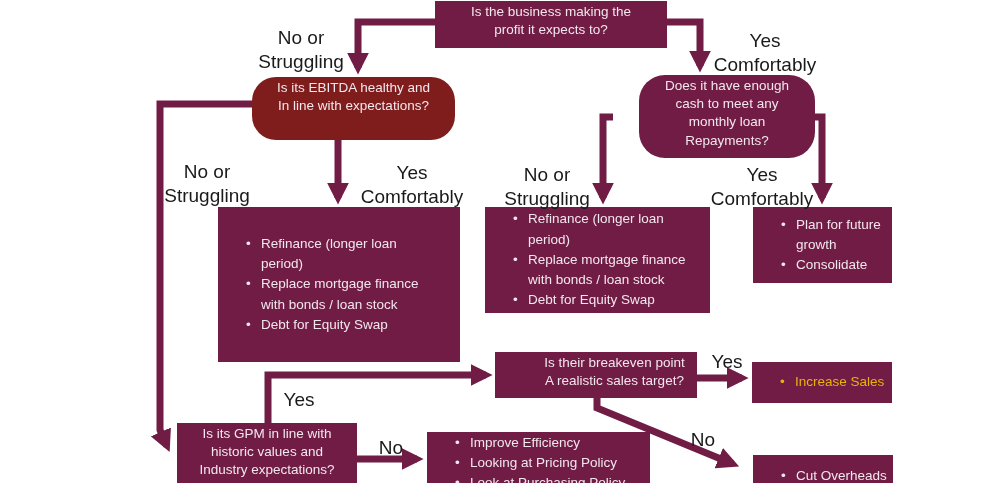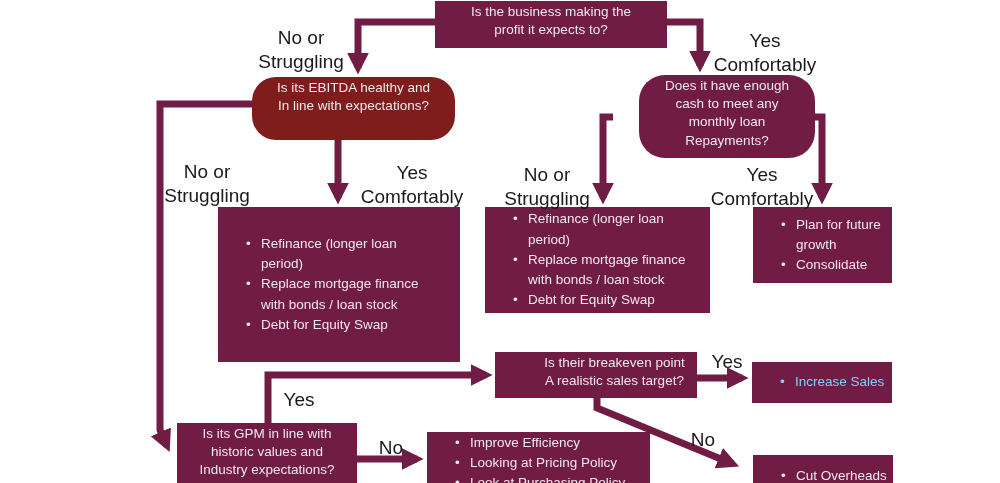--- a/index.html
+++ b/index.html
@@ -77,21 +77,21 @@
       </div>
       <div class="node node-actions" style="left: 753px; top: 207px; width: 139px; height: 76px; background: rgb(112, 28, 69); color: rgb(242, 231, 237);">
         <ul>
           <li>Plan for future
 growth</li>
           <li>Consolidate</li>
         </ul>
       </div>
       <div class="node node-question" style="left: 495px; top: 352px; width: 202px; height: 46px; background: rgb(112, 28, 69); color: rgb(242, 231, 237); padding-left: 43px;"><span>Is their breakeven point
 A realistic sales target?</span></div>
-      <div class="node node-actions" style="left: 752px; top: 362px; width: 140px; height: 41px; background: rgb(112, 28, 69); color: #7dd3fc;">
+      <div class="node node-actions" style="left: 752px; top: 362px; width: 140px; height: 41px; background: rgb(112, 28, 69); color: #eab308;">
         <ul>
           <li>Increase Sales</li>
         </ul>
       </div>
       <div class="node node-question" style="left: 177px; top: 423px; width: 180px; height: 66px; background: rgb(112, 28, 69); color: rgb(242, 231, 237);"><span>Is its GPM in line with
 historic values and
 Industry expectations?</span></div>
       <div class="node node-actions" style="left: 427px; top: 432px; width: 223px; height: 62px; background: rgb(112, 28, 69); color: rgb(242, 231, 237);">
         <ul>
           <li>Improve Efficiency</li>

